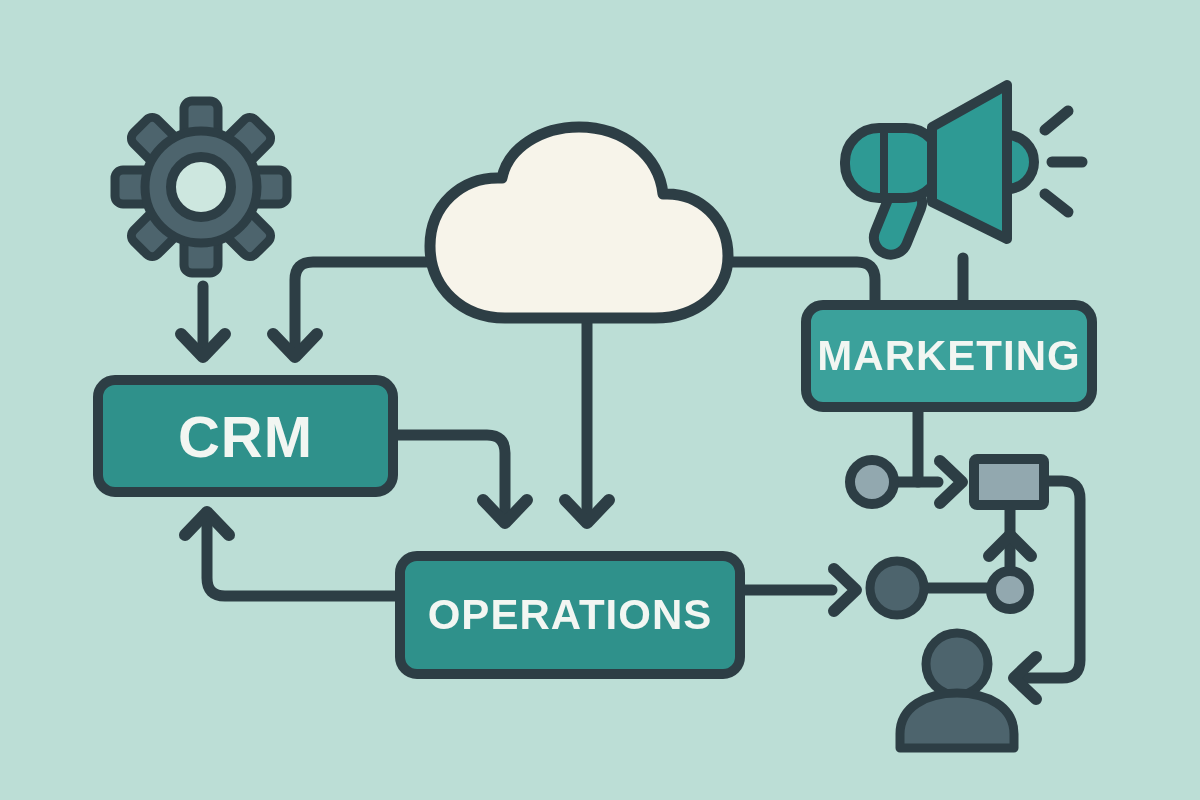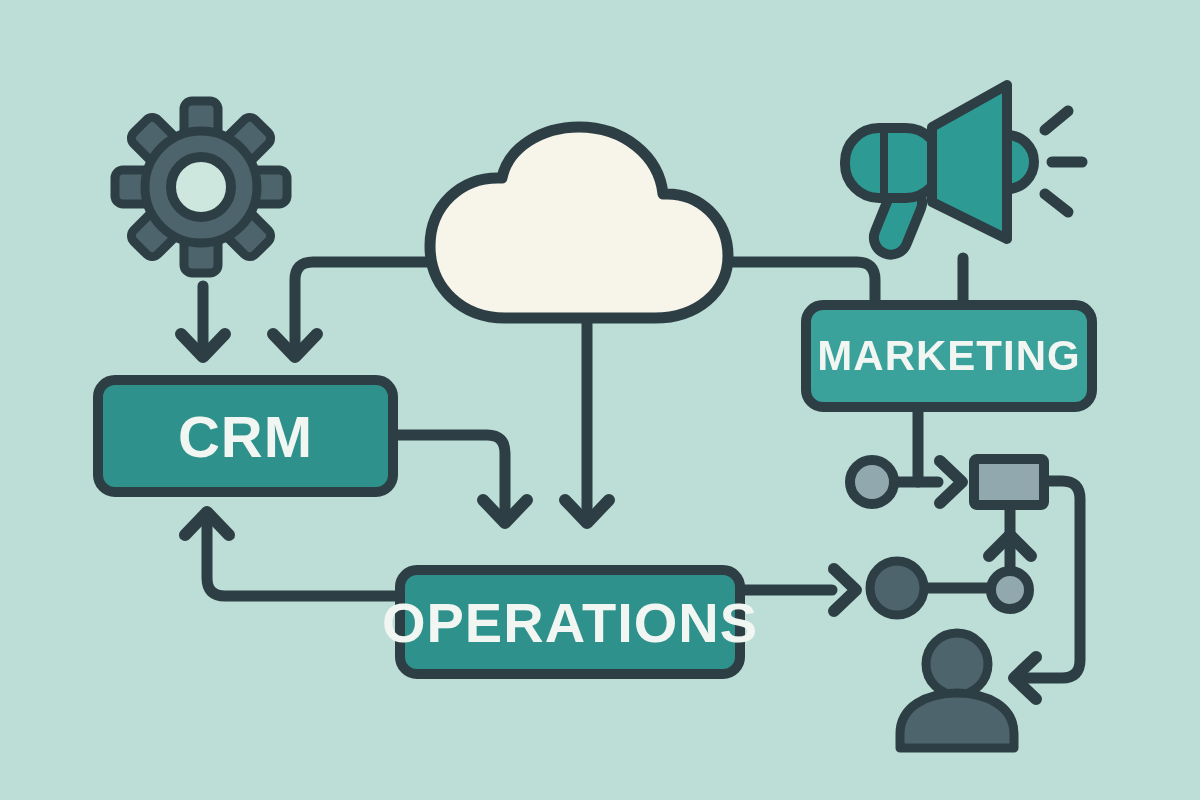--- a/index.html
+++ b/index.html
@@ -24,21 +24,21 @@
   .box{
     position:absolute;box-sizing:border-box;
     border:10px solid var(--outline,#2d3e45);
     border-radius:22px;
     background:var(--box-teal,#2f918b);
     display:flex;align-items:center;justify-content:center;
     color:var(--label-text,#f2f6f2);
     font-weight:700;letter-spacing:1px;
   }
   .box--crm{left:93px;top:375px;width:305px;height:122px;font-size:58px;}
-  .box--operations{left:395px;top:565px;width:350px;height:114px;font-size:56px;}
+  .box--operations{left:395px;top:551px;width:350px;height:128px;font-size:42px;}
   .box--marketing{left:801px;top:300px;width:296px;height:112px;font-size:42px;background:var(--box-teal-light,#3ba19b);}
 </style>
 </head>
 <body>
 
 <div class="stage">
 
   <svg width="1200" height="800" viewBox="0 0 1200 800">
 
     <g>

